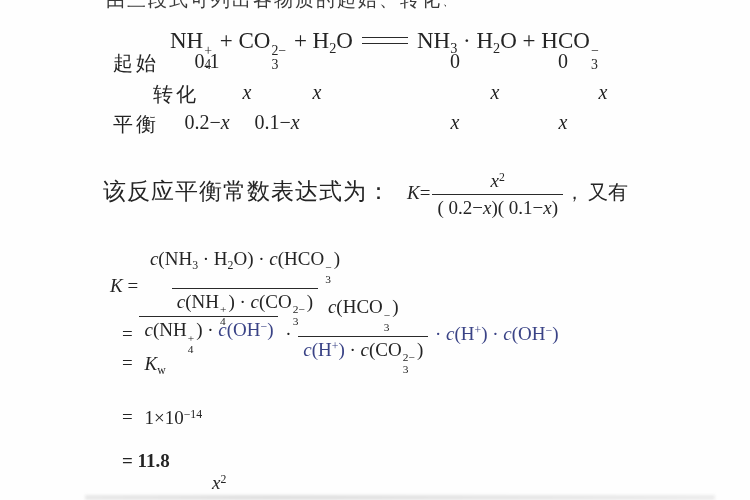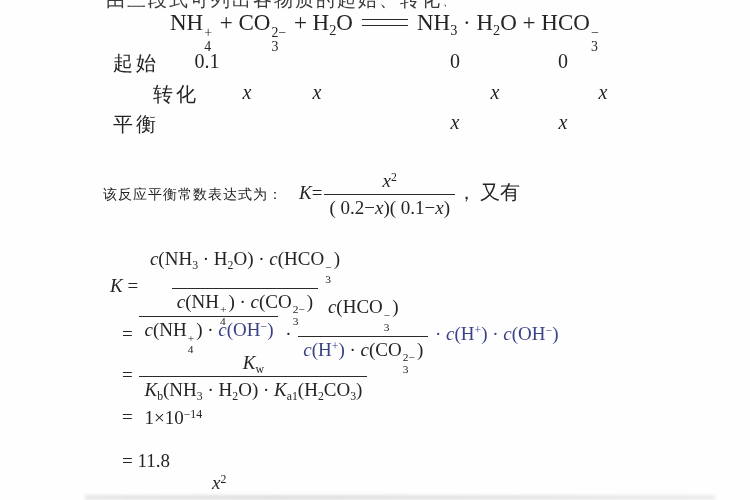--- a/index.html
+++ b/index.html
@@ -25,37 +25,37 @@
            position:relative;vertical-align:1px;}
   .eqarrow::before,.eqarrow::after{content:"";position:absolute;left:0;width:100%;
            border-top:1.7px solid #2a2a2a;}
   .eqarrow::before{top:3px;}
   .eqarrow::after{top:9px;}
 
   .topline{top:0;left:106px;width:340px;height:12px;overflow:hidden;
            font-size:19px;color:#3a3a3a;}
   .topline>span{display:block;margin-top:-13px;letter-spacing:2px;}
 
-  .equation{top:10px;left:170px;font-size:23px;}
+  .equation{top:28px;left:170px;font-size:23px;}
 
   .ice-row{left:17px;width:750px;height:28px;font-size:20px;}
   .r1{top:50px;} .r2{top:81px;margin-left:40px;} .r3{top:111px;}
   .ice-label{position:absolute;left:96px;letter-spacing:3px;font-size:20px;}
   .cell{position:absolute;text-align:center;width:84px;}
   .c1{left:148px;} .c2{left:218px;} .c3{left:396px;} .c4{left:504px;}
 
   .kline{top:170px;left:103px;font-size:19px;}
-  .kintro{font-size:14px;letter-spacing:1px;margin-right:16px;}
+  .kintro{font-size:23px;letter-spacing:1px;margin-right:16px;}
   .ksuffix{font-size:20px;margin-left:4px;text-align:right;}
 
   .d1{top:248px;left:110px;}
   .d2{top:296px;left:122px;}
   .d3{top:352px;left:122px;}
   .d4{top:406px;left:122px;}
-  .d5{top:450px;left:122px;}
+  .d5{top:450px;left:122px;font-weight:bold;}
   .d6{top:472px;left:212px;}
 
   .ghost{position:absolute;left:85px;right:35px;bottom:0;height:5px;
          background:linear-gradient(90deg,#b5b5b5,#9a9a9a 30%,#b0b0b0 70%,#c2c2c2);
          opacity:.3;filter:blur(1.5px);}
 </style>
 </head>
 <body>
 
 <div class="abs topline">
@@ -81,20 +81,22 @@
 </div>
 <div class="abs ice-row r2">
   <span class="ice-label">转化</span>
   <span class="cell c1"><span class="it">x</span></span>
   <span class="cell c2"><span class="it">x</span></span>
   <span class="cell c3"><span class="it">x</span></span>
   <span class="cell c4"><span class="it">x</span></span>
 </div>
 <div class="abs ice-row r3">
   <span class="ice-label">平衡</span>
+  <span class="cell c1"><span>0.2−</span><span class="it">x</span></span>
+  <span class="cell c2"><span>0.1−</span><span class="it">x</span></span>
   <span class="cell c3"><span class="it">x</span></span>
   <span class="cell c4"><span class="it">x</span></span>
 </div>
 
 <div class="abs mline kline">
   <span class="kintro">该反应平衡常数表达式为：</span><span><span class="it">K</span><span>=</span><span class="frac">
         <span class="num"><span class="it">x</span><sup>2</sup></span>
         <span class="den"><span>( 0.2−</span><span class="it">x</span><span>)( 0.1−</span><span class="it">x</span><span>)</span></span>
       </span><span>，</span></span><span class="ksuffix">又有</span>
 </div>
@@ -122,21 +124,20 @@
           <span>−</span>
           <span>3</span>
         </span><span>)</span></span>
       <span class="den"><span class="it blue">c</span><span class="blue">(H</span><sup class="blue">+</sup><span class="blue">)</span><span> · </span><span class="it">c</span><span>(CO</span><span class="ss">
           <span>2−</span>
           <span>3</span>
         </span><span>)</span></span>
     </span><span class="blue"> · </span><span class="it blue">c</span><span class="blue">(H</span><sup class="blue">+</sup><span class="blue">) · </span><span class="it blue">c</span><span class="blue">(OH</span><sup class="blue">−</sup><span class="blue">)</span></div>
 <div class="abs mline d3"><span>= </span><span class="frac">
       <span class="num"><span class="it">K</span><sub>w</sub></span>
-      <span class="den"><span class="it">K</span><sub>b</sub><span>(NH</span><sub>3</sub><span> · H</span><sub>2</sub><span>O) · </span><span class="it">K</span><sub>a1</sub><span>(H</span><sub>2</sub><span>CO</span><sub>3</sub><span>)</span></span>
     </span></div>
 <div class="abs mline d4"><span>= </span><span class="frac">
       <span class="num"><span>1×10</span><sup>−14</sup></span>
     </span></div>
 <div class="abs mline d5"><span>= 11.8</span></div>
 <div class="abs mline d6"><span class="it">x</span><sup>2</sup></div>
 
 <div class="ghost"></div>
 
 </body></html>

